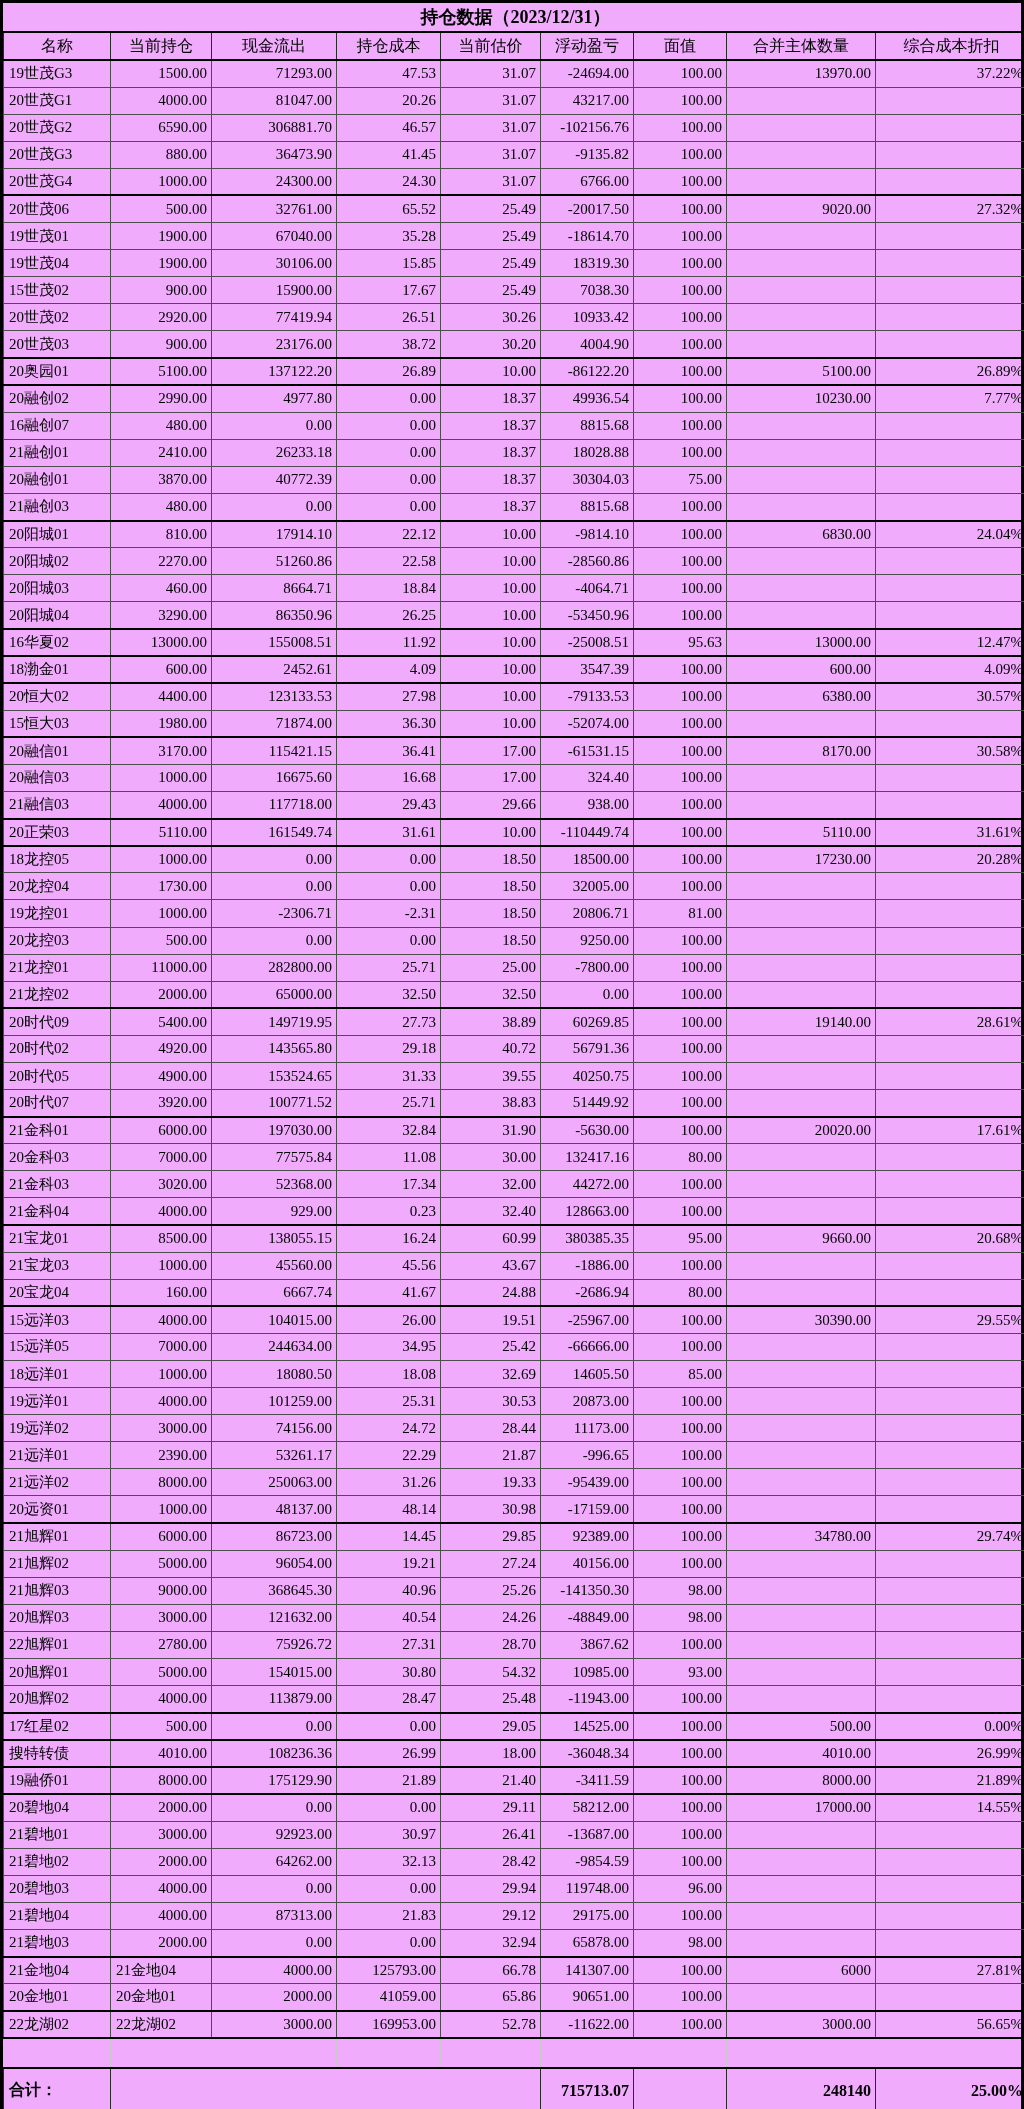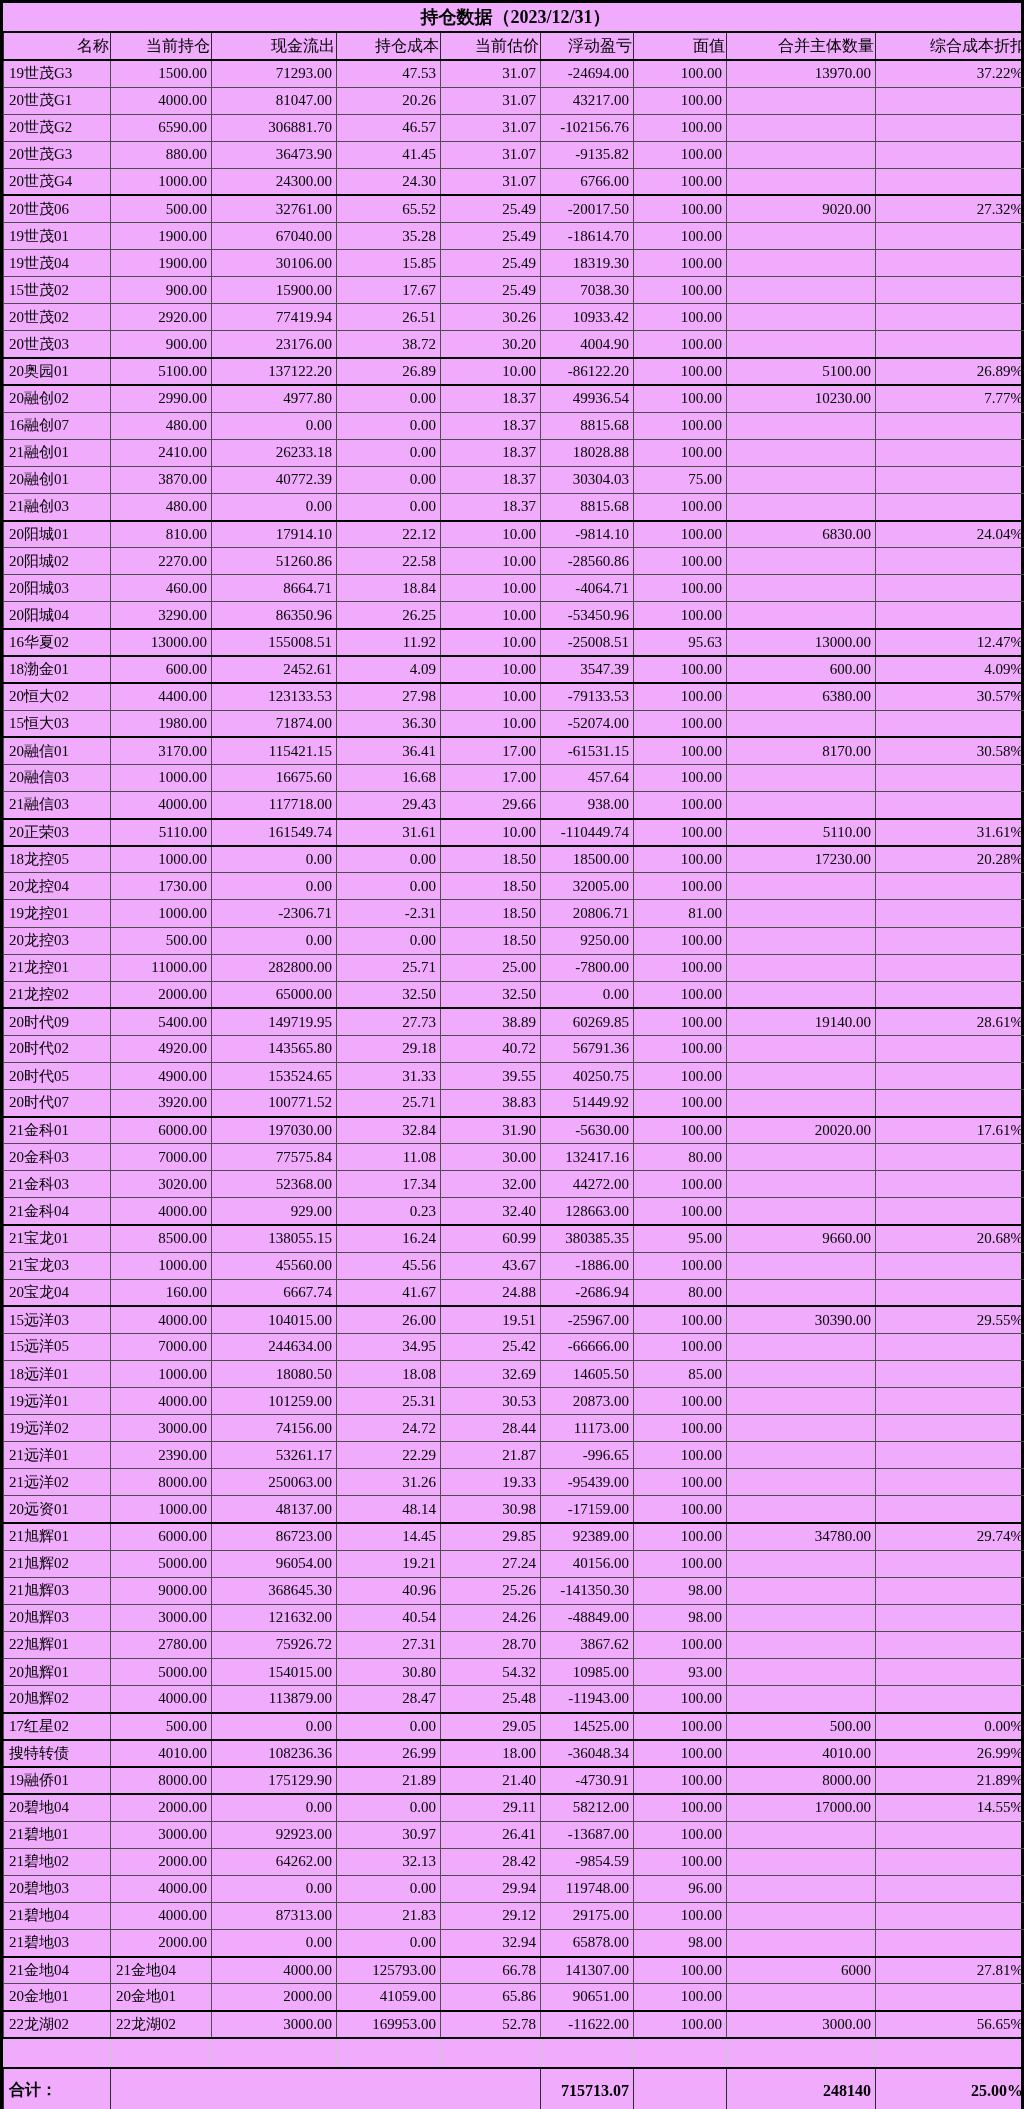--- a/index.html
+++ b/index.html
@@ -5,21 +5,21 @@
   html,body{margin:0;padding:0;background:#ffffff;}
   body{width:1024px;color:#000;font-family:"Liberation Serif","DejaVu Serif",serif;}
   .sheet{width:1024px;box-sizing:border-box;border:3px solid #000;border-bottom-width:4px;background:#f0abfc;}
   table{width:100%;border-collapse:collapse;table-layout:fixed;}
   td,th{overflow:hidden;white-space:nowrap;box-sizing:border-box;}
   .title-row td{
     height:29px;text-align:center;font-weight:bold;font-size:18px;
     border-bottom:2px solid #000;
   }
   .header-row th{
-    height:28px;font-size:16px;font-weight:normal;text-align:right;
+    height:28px;font-size:16px;font-weight:normal;text-align:center;
     border:1px solid #2b2b2b;border-bottom:2px solid #000;
   }
   tbody.rows td{
     height:27.1px;font-size:15px;border:1px solid #4d4d4d;
   }
   td.num{text-align:right;padding-right:4px;}
   td.txt{text-align:left;padding-left:5px;}
   tr.g td{border-top:2px solid #000;}
   .empty-row td{height:30px;border:1px solid #c9c9c9;border-top:2px solid #000;}
   .total-row td{
@@ -345,21 +345,21 @@
           <td class="num">100.00</td>
           <td class="num">8170.00</td>
           <td class="num">30.58%</td>
         </tr>
         <tr>
           <td class="txt">20融信03</td>
           <td class="num">1000.00</td>
           <td class="num">16675.60</td>
           <td class="num">16.68</td>
           <td class="num">17.00</td>
-          <td class="num">457.64</td>
+          <td class="num">324.40</td>
           <td class="num">100.00</td>
           <td class="num"></td>
           <td class="num"></td>
         </tr>
         <tr>
           <td class="txt">21融信03</td>
           <td class="num">4000.00</td>
           <td class="num">117718.00</td>
           <td class="num">29.43</td>
           <td class="num">29.66</td>
@@ -752,21 +752,21 @@
           <td class="num">100.00</td>
           <td class="num">4010.00</td>
           <td class="num">26.99%</td>
         </tr>
         <tr class="g">
           <td class="txt">19融侨01</td>
           <td class="num">8000.00</td>
           <td class="num">175129.90</td>
           <td class="num">21.89</td>
           <td class="num">21.40</td>
-          <td class="num">-4730.91</td>
+          <td class="num">-3411.59</td>
           <td class="num">100.00</td>
           <td class="num">8000.00</td>
           <td class="num">21.89%</td>
         </tr>
         <tr class="g">
           <td class="txt">20碧地04</td>
           <td class="num">2000.00</td>
           <td class="num">0.00</td>
           <td class="num">0.00</td>
           <td class="num">29.11</td>

